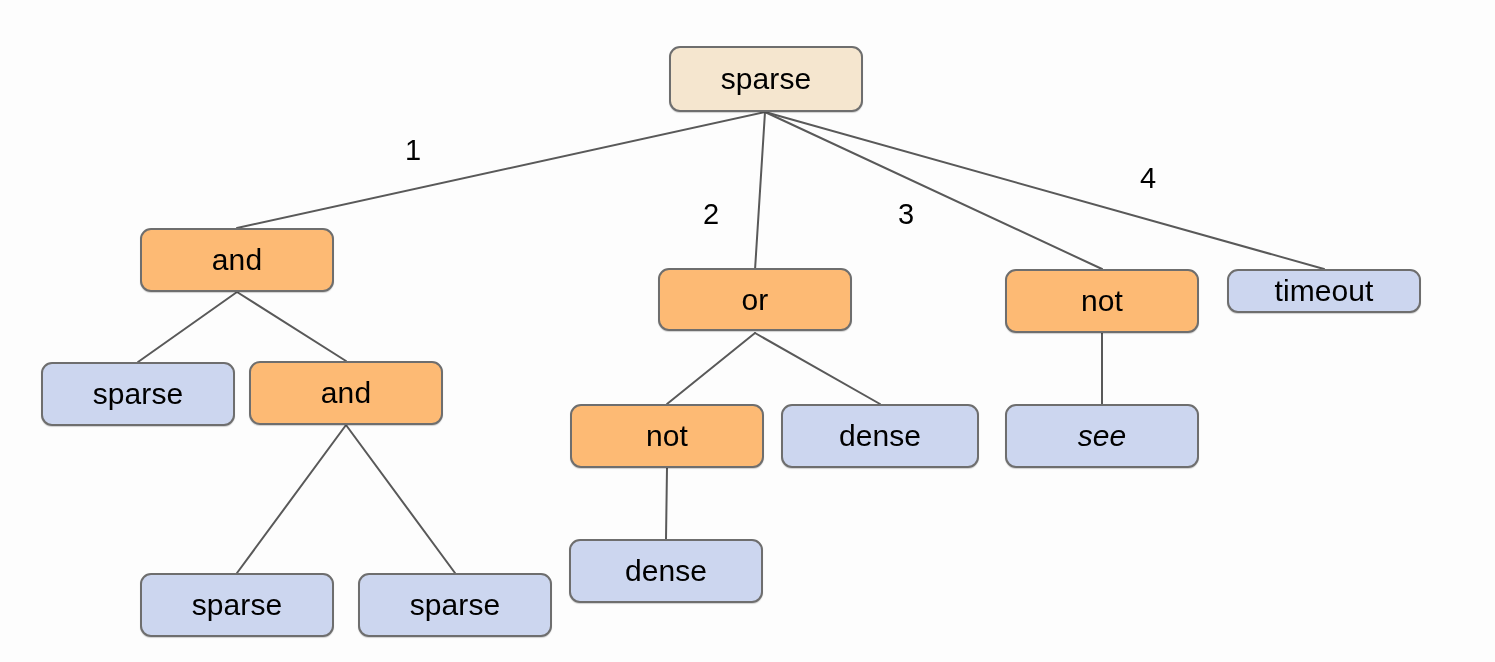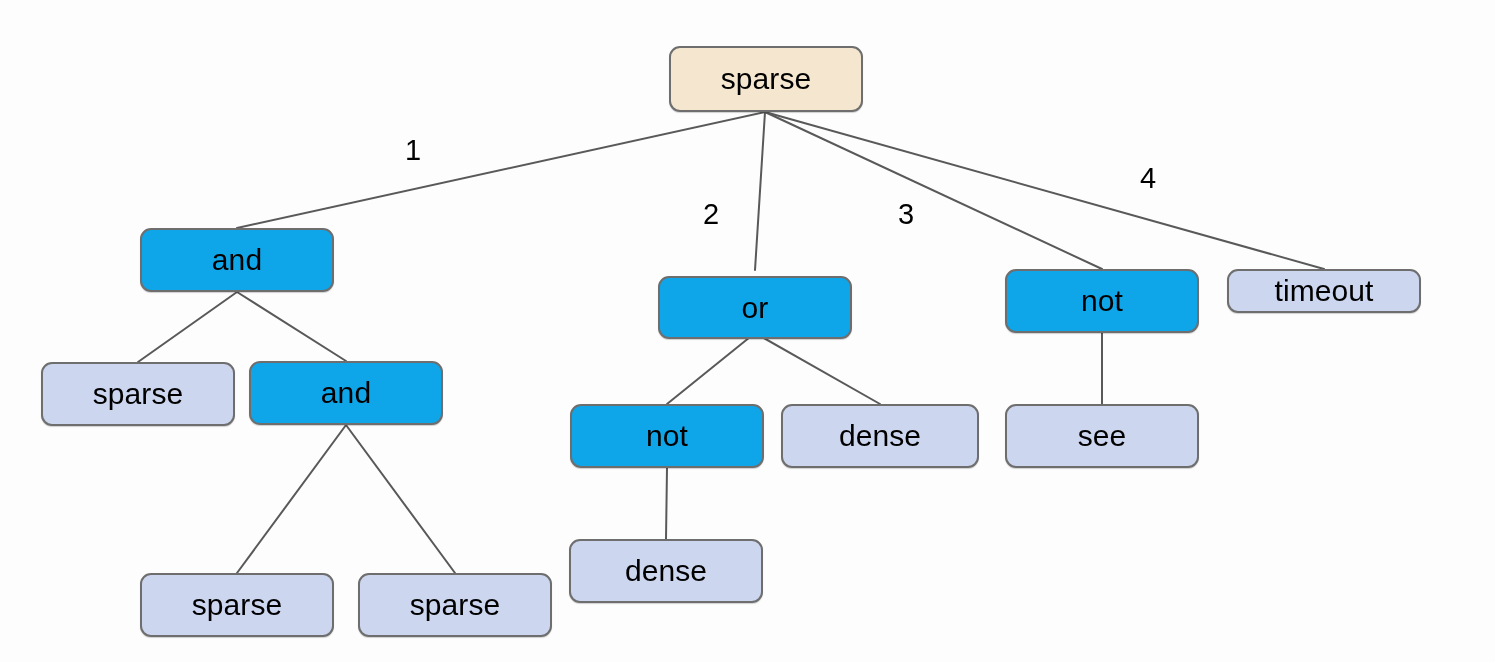--- a/index.html
+++ b/index.html
@@ -38,21 +38,21 @@
     line-height: 1;
     color: #000000;
     letter-spacing: 0.1px;
     box-shadow: 0 1px 1px rgba(0,0,0,0.18);
     z-index: 2;
   }
   .node-root {
     background: #f5e6cf;
   }
   .node-op {
-    background: #0ea5e9;
+    background: #fdba74;
   }
   .node-leaf {
     background: #ccd6ef;
   }
   .edge-label {
     position: absolute;
     font-size: 29px;
     color: #000000;
     line-height: 1;
     z-index: 3;
@@ -73,28 +73,28 @@
       <line x1="346" y1="425" x2="237" y2="573" stroke="#595959" stroke-width="2" stroke-linecap="round"></line>
       <line x1="346" y1="425" x2="455" y2="573" stroke="#595959" stroke-width="2" stroke-linecap="round"></line>
       <line x1="755" y1="333" x2="667" y2="404" stroke="#595959" stroke-width="2" stroke-linecap="round"></line>
       <line x1="755" y1="333" x2="880" y2="404" stroke="#595959" stroke-width="2" stroke-linecap="round"></line>
       <line x1="667" y1="468" x2="666" y2="539" stroke="#595959" stroke-width="2" stroke-linecap="round"></line>
       <line x1="1102" y1="333" x2="1102" y2="404" stroke="#595959" stroke-width="2" stroke-linecap="round"></line>
     </svg>
   <div id="node-layer">
       <div class="node node-root" style="left: 669px; top: 46px; width: 194px; height: 66px;">sparse</div>
       <div class="node node-op" style="left: 140px; top: 228px; width: 194px; height: 64px;">and</div>
-      <div class="node node-op" style="left: 658px; top: 276px; width: 194px; height: 63px;">or</div>
+      <div class="node node-op" style="left: 658px; top: 268px; width: 194px; height: 63px;">or</div>
       <div class="node node-op" style="left: 1005px; top: 269px; width: 194px; height: 64px;">not</div>
       <div class="node node-leaf" style="left: 1227px; top: 269px; width: 194px; height: 44px;">timeout</div>
       <div class="node node-leaf" style="left: 41px; top: 362px; width: 194px; height: 64px;">sparse</div>
       <div class="node node-op" style="left: 249px; top: 361px; width: 194px; height: 64px;">and</div>
       <div class="node node-op" style="left: 570px; top: 404px; width: 194px; height: 64px;">not</div>
       <div class="node node-leaf" style="left: 781px; top: 404px; width: 198px; height: 64px;">dense</div>
-      <div class="node node-leaf" style="left: 1005px; top: 404px; width: 194px; height: 64px;">see</div>
+      <div class="node node-leaf" style="left: 1005px; top: 404px; width: 194px; height: 64px; font-style: italic;">see</div>
       <div class="node node-leaf" style="left: 569px; top: 539px; width: 194px; height: 64px;">dense</div>
       <div class="node node-leaf" style="left: 140px; top: 573px; width: 194px; height: 64px;">sparse</div>
       <div class="node node-leaf" style="left: 358px; top: 573px; width: 194px; height: 64px;">sparse</div>
     </div>
   <div id="label-layer">
       <span class="edge-label" style="left: 405px; top: 136px;">1</span>
       <span class="edge-label" style="left: 703px; top: 200px;">2</span>
       <span class="edge-label" style="left: 898px; top: 200px;">3</span>
       <span class="edge-label" style="left: 1140px; top: 164px;">4</span>
     </div>

